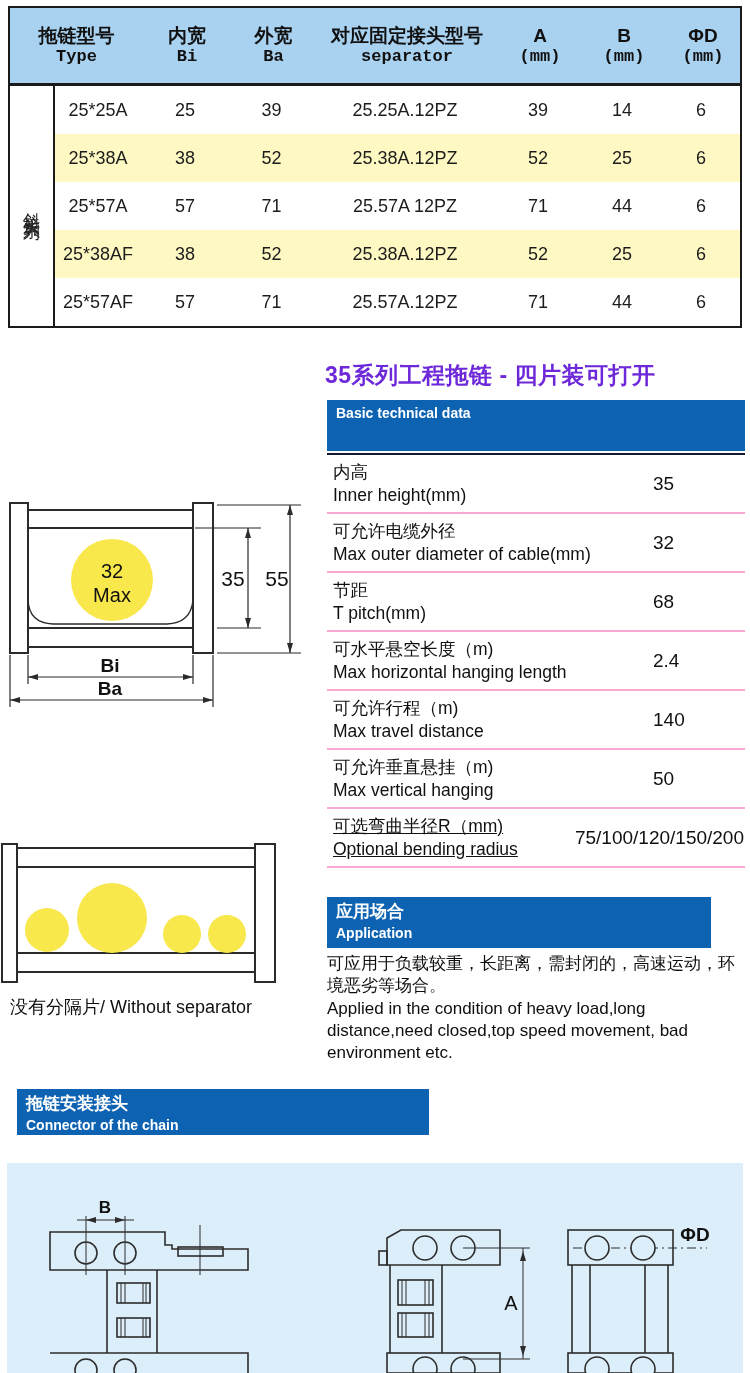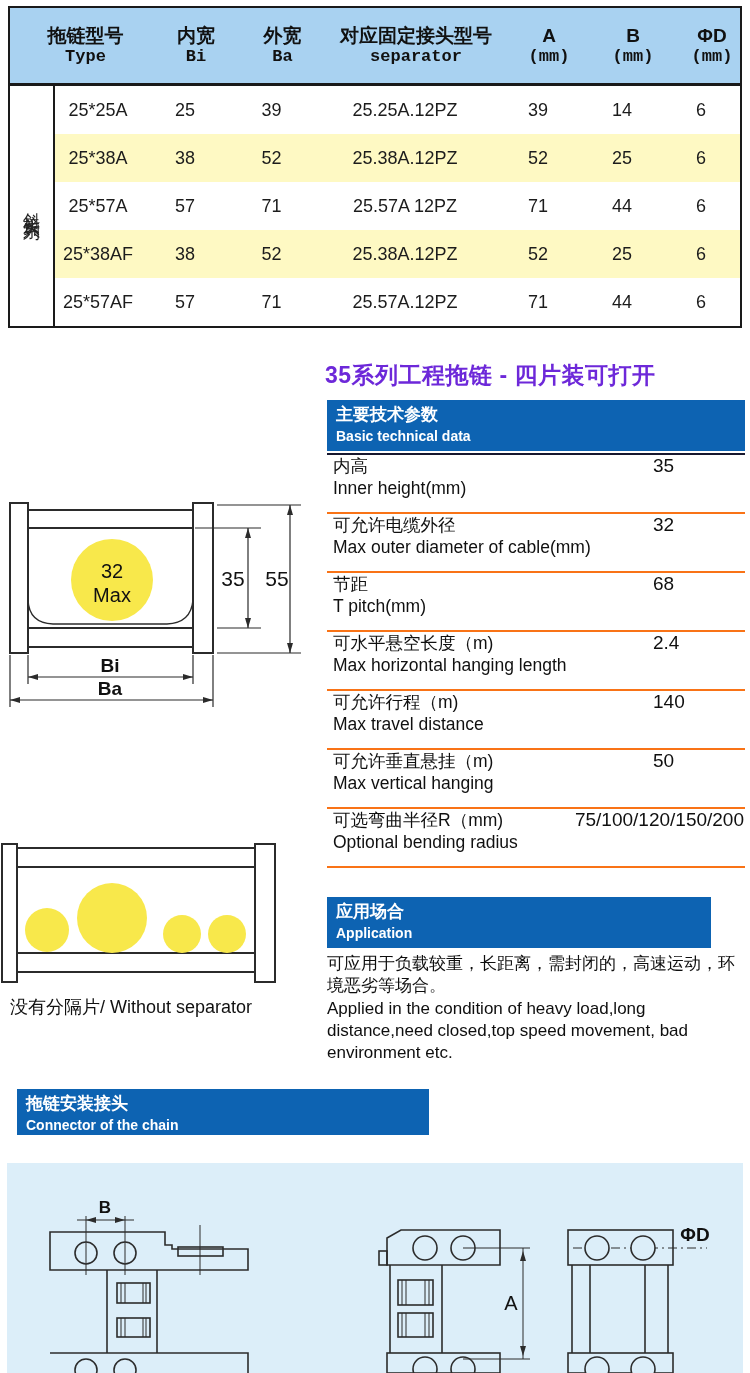--- a/index.html
+++ b/index.html
@@ -3,21 +3,21 @@
 <meta charset="utf-8">
 <style>
   * { margin:0; padding:0; box-sizing:border-box; }
   html,body { background:#fff; }
   body { font-family:"Liberation Sans","DejaVu Sans",sans-serif; color:#111; }
   #page { position:relative; width:750px; height:1373px; background:#fff; overflow:hidden; margin:0 auto; }
 
   
   .spec-table { position:absolute; left:8px; top:6px; width:734px; border:2px solid #1a1a1a; }
   .spec-header { display:grid; grid-template-columns:133px 88px 85px 182px 84px 84px 74px;
-                 height:78px; background:#A9D2F1; border-bottom:3px solid #1a1a1a;padding-left:9px; }
+                 height:78px; background:#A9D2F1; border-bottom:3px solid #1a1a1a; }
   .spec-header .hcell { display:flex; flex-direction:column; align-items:center; justify-content:center;
                         font-weight:bold; line-height:1.22; }
   .hcell .zh { font-size:19px; }
   .hcell .en { font-size:17px; font-family:"Liberation Mono","DejaVu Sans Mono",monospace; }
   .spec-body { display:flex; }
   .series-col { width:45px; border-right:2px solid #1a1a1a; display:flex; align-items:center; justify-content:center;
                 background:#fff; }
   .series-col span { writing-mode:vertical-rl; font-size:17px; letter-spacing:3px; color:#222; }
   .rows { flex:1; }
   .srow { display:grid; grid-template-columns:86px 88px 85px 182px 84px 84px 74px; height:48px; background:#fff; }
@@ -28,24 +28,24 @@
   .sec-title { position:absolute; left:325px; top:360px; font-size:23px; font-weight:bold; color:#6d28d9; letter-spacing:0.5px; }
   .banner { background:#0D63B2; color:#fff; font-weight:bold; padding:4px 0 0 9px; line-height:1.33; }
   .banner .b-zh { font-size:17px; }
   .banner .b-en { font-size:14px; }
   .tech-banner { position:absolute; left:327px; top:400px; width:418px; height:51px; }
   .app-banner  { position:absolute; left:327px; top:897px; width:384px; height:51px; }
   .conn-banner { position:absolute; left:17px;  top:1089px; width:412px; height:46px; }
 
   
   .tech-table { position:absolute; left:327px; top:453px; width:418px; border-top:2px solid #17172e; }
-  .tech-row { display:flex; align-items:flex-start; justify-content:space-between; height:59px; border-bottom:2px solid #f97316; }
+  .tech-row { display:flex; align-items:center; justify-content:space-between; height:59px; border-bottom:2px solid #f9a8d4; }
   .tech-label { padding-left:6px; line-height:1.28; font-size:17.5px; color:#101010; }
   .tech-value { width:92px; font-size:19px; color:#101010; }
-  .tech-row:last-child .tech-label { white-space:nowrap; }
+  .tech-row:last-child .tech-label { white-space:nowrap;text-decoration:underline; }
   .tech-row:last-child .tech-value { width:auto; white-space:nowrap; text-align:right; padding-right:1px; font-size:19px; }
 
   
   .app-text { position:absolute; left:327px; top:953px; width:424px; font-size:17px; line-height:1.31; color:#0e0e0e; }
 
   
   .xsec-svg { position:absolute; left:5px; top:490px; }
   .sep-svg  { position:absolute; left:0px; top:838px; }
   .sep-caption { position:absolute; left:10px; top:995px; font-size:18px; color:#111; }
   .panel { position:absolute; left:7px; top:1163px; width:736px; height:210px; background:#DCEEF9; }
@@ -137,21 +137,20 @@
             <div class="cell">44</div>
             <div class="cell">6</div>
         </div>
       </div>
     </div>
   </div>
 
   <div class="sec-title">35系列工程拖链 - 四片装可打开</div>
 
   <div class="banner tech-banner">
-    <div class="b-zh">主要技术参数</div>
     <div class="b-en">Basic technical data</div>
   </div>
 
   <div class="tech-table">
     <div class="tech-row">
       <div class="tech-label">
           <div>内高</div>
           <div>Inner height(mm)</div>
         </div>
       <div class="tech-value">35</div>

